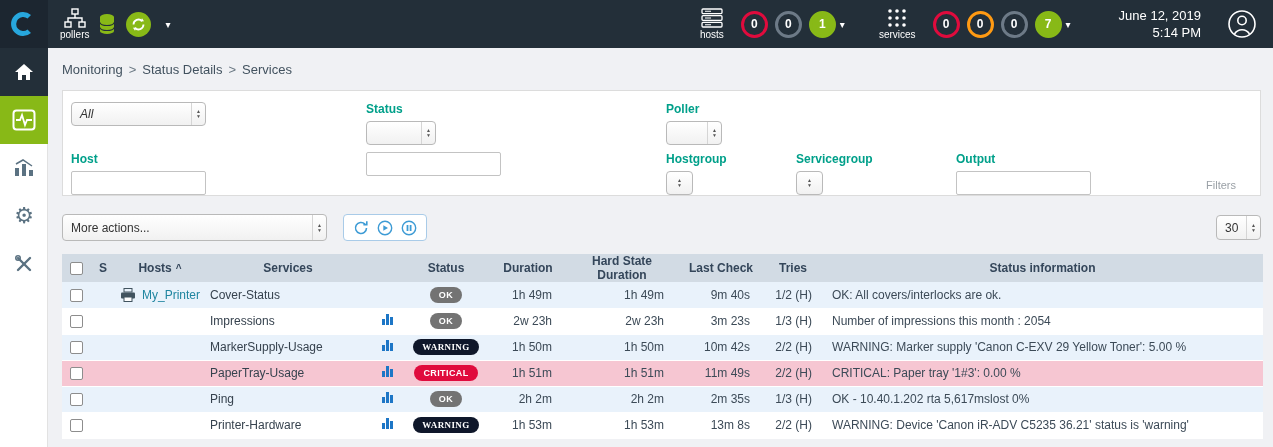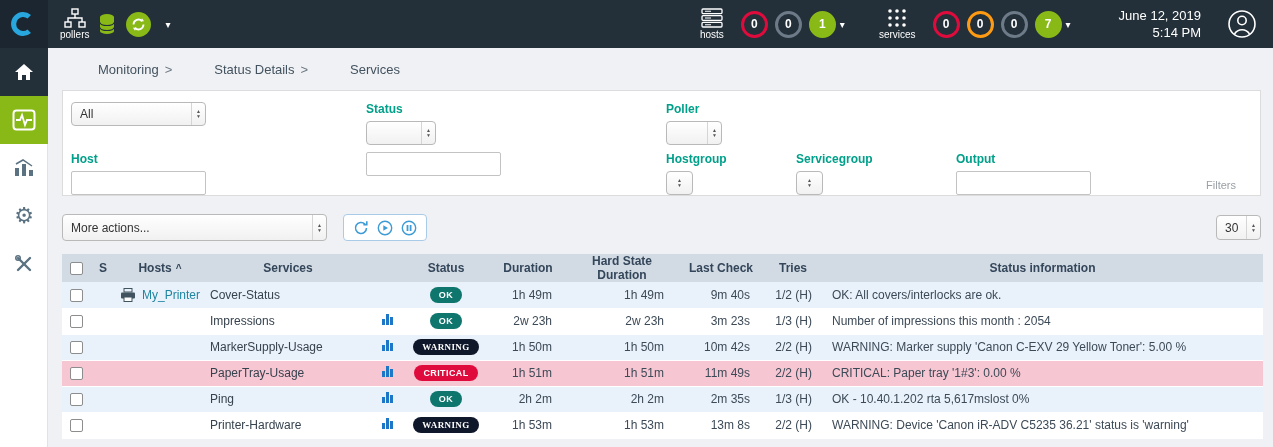--- a/index.html
+++ b/index.html
@@ -29,38 +29,38 @@
   
   .sidebar { position:absolute; top:48px; left:0; width:48px; height:399px; background:#ffffff; border-right:1px solid #e2e2e2; z-index:4; }
   .side-item { width:48px; height:48px; display:flex; align-items:center; justify-content:center; cursor:pointer; }
   .side-item.home   { background:#232f39; }
   .side-item.active { background:#88b917; }
   .side-item .gear-glyph { font-size:22px; color:#5b7282; line-height:22px; }
 
   
   .main { position:absolute; left:48px; top:48px; width:1225px; height:399px; padding:14px 12px 0 14px; }
   .breadcrumb { font-size:13px; color:#42525f; }
-  .breadcrumb a { color:#42525f; text-decoration:none; cursor:pointer;margin-left:36px; }
+  .breadcrumb a { color:#42525f; text-decoration:none; cursor:pointer; }
   .breadcrumb .sep { margin:0 6px; color:#6a7883; }
 
   
   .filter-card { position:relative; margin-top:13px; background:#fff; border:1px solid #dcdcdc; height:106px; padding:11px 14px 0 8px; }
   .f-row { display:flex; }
   .f-row + .f-row { margin-top:7px; }
   .f-col { display:flex; flex-direction:column; }
   .c1 { width:295px; } .c2 { width:300px; } .c3 { width:130px; } .c4 { width:160px; } .c5 { flex:1; }
   .f-label { color:#00a08a; font-weight:bold; font-size:12px; margin-bottom:5px; }
   .f-input { height:24px; width:135px; border:1px solid #c3c3c3; border-radius:2px; background:#fff; padding:0 6px; font-size:12px; font-family:"Liberation Sans",sans-serif; }
   .fselect { height:24px; border:1px solid #b9b9b9; border-radius:4px; background:linear-gradient(#ffffff,#f1f1f1);
              display:flex; align-items:center; font-size:12px; color:#333; padding-left:8px; cursor:pointer; }
   .fselect .val { white-space:nowrap; }
   .stepper { margin-left:auto; height:100%; display:flex; flex-direction:column; align-items:center; justify-content:center;
              padding:0 4px; border-left:1px solid #d5d5d5; color:#555; }
   .stepper span { font-size:5px; line-height:5px; }
-  .w135 { width:135px; } .w70 { width:70px; } .w56 { width:56px; } .mini { width:27px; padding-left:0; } .mini .stepper{border-left:none;margin-left:0;width:100%;}
+  .w135 { width:135px;font-style:italic; } .w70 { width:70px; } .w56 { width:56px; } .mini { width:27px; padding-left:0; } .mini .stepper{border-left:none;margin-left:0;width:100%;}
   .filters-caption { position:absolute; right:24px; bottom:4px; color:#9aa0a6; font-size:11px; }
 
   
   .toolbar { margin-top:18px; display:flex; align-items:center; }
   .more-actions { width:265px; height:27px; }
   .icon-box { margin-left:16px; height:27px; border:1px solid #abccе7; border:1px solid #a9cbe8; border-radius:4px; background:#fff;
               display:flex; align-items:center; gap:8px; padding:0 9px; }
   .icon-box .tbtn { display:flex; cursor:pointer; }
   .pagesize { margin-left:auto; width:45px; height:25px; }
 
@@ -79,21 +79,21 @@
   .host-link { color:#1f85a0; cursor:pointer; text-decoration:none; vertical-align:middle; }
   .printer-ic { display:inline-flex; margin-right:6px; vertical-align:middle; }
   td.c-service { padding-left:6px; }
   .svc-link { color:#36424e; cursor:pointer; text-decoration:none; }
   td.c-chart { text-align:center; }
   .chart-ic { display:inline-flex; align-items:flex-end; gap:1px; cursor:pointer; height:11px; }
   .chart-ic i { display:block; width:3px; background:#1d76c6; }
   .chart-ic i:nth-child(1){height:6px;} .chart-ic i:nth-child(2){height:11px;} .chart-ic i:nth-child(3){height:8px;}
   td.c-status { text-align:center; }
   .pill { display:inline-block; min-width:32px; padding:3px 9px; border-radius:10px; color:#fff; font-size:9px; font-weight:bold; letter-spacing:.4px; text-align:center; }
-  .pill.ok{background:#0f766e;} .pill.warning{background:#0f172a;font-family:Liberation Serif, serif;} .pill.critical{background:#e00b3d;}
+  .pill.ok{background:#737373;} .pill.warning{background:#0f172a;font-family:Liberation Serif, serif;} .pill.critical{background:#e00b3d;}
   td.c-num { text-align:right; padding-right:14px; }
   td.c-tries { text-align:right; padding-right:10px; }
   td.c-info { padding-left:10px; text-align:left; }
 </style>
 </head>
 <body>
 
 <div class="topbar">
   <div class="logo-box">
     <svg width="30" height="30" viewBox="0 0 30 30">

